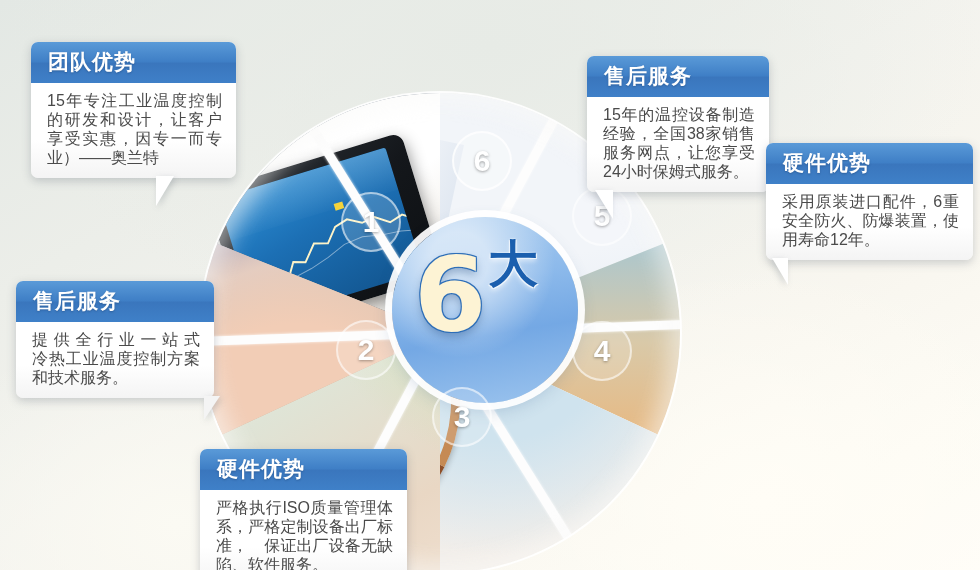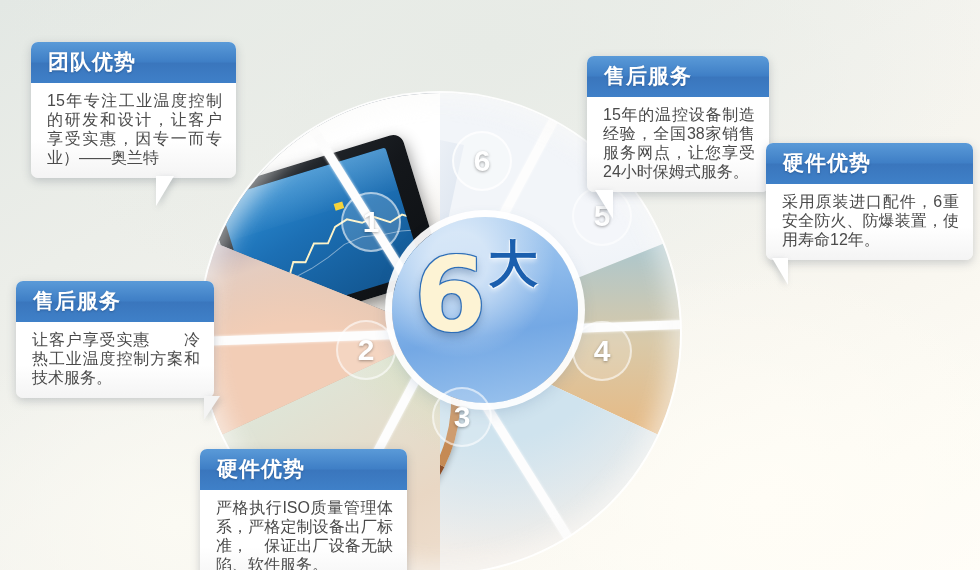--- a/index.html
+++ b/index.html
@@ -377,17 +377,17 @@
 
 
   <div class="card" id="card-qa">
     <div class="hd">硬件优势</div>
     <div class="bd">严格执行ISO质量管理体系，严格定制设备出厂标准，　保证出厂设备无缺陷、软件服务。</div>
     <div class="tail"></div>
   </div>
 
   <div class="card" id="card-tech">
     <div class="hd">售后服务</div>
-    <div class="bd">让客户享受实惠　　冷热工业温度控制方案和技术服务。</div>
+    <div class="bd">提供全行业一站式　　冷热工业温度控制方案和技术服务。</div>
     <div class="tail"></div>
   </div>
 
 </div>
 
 </body></html>

